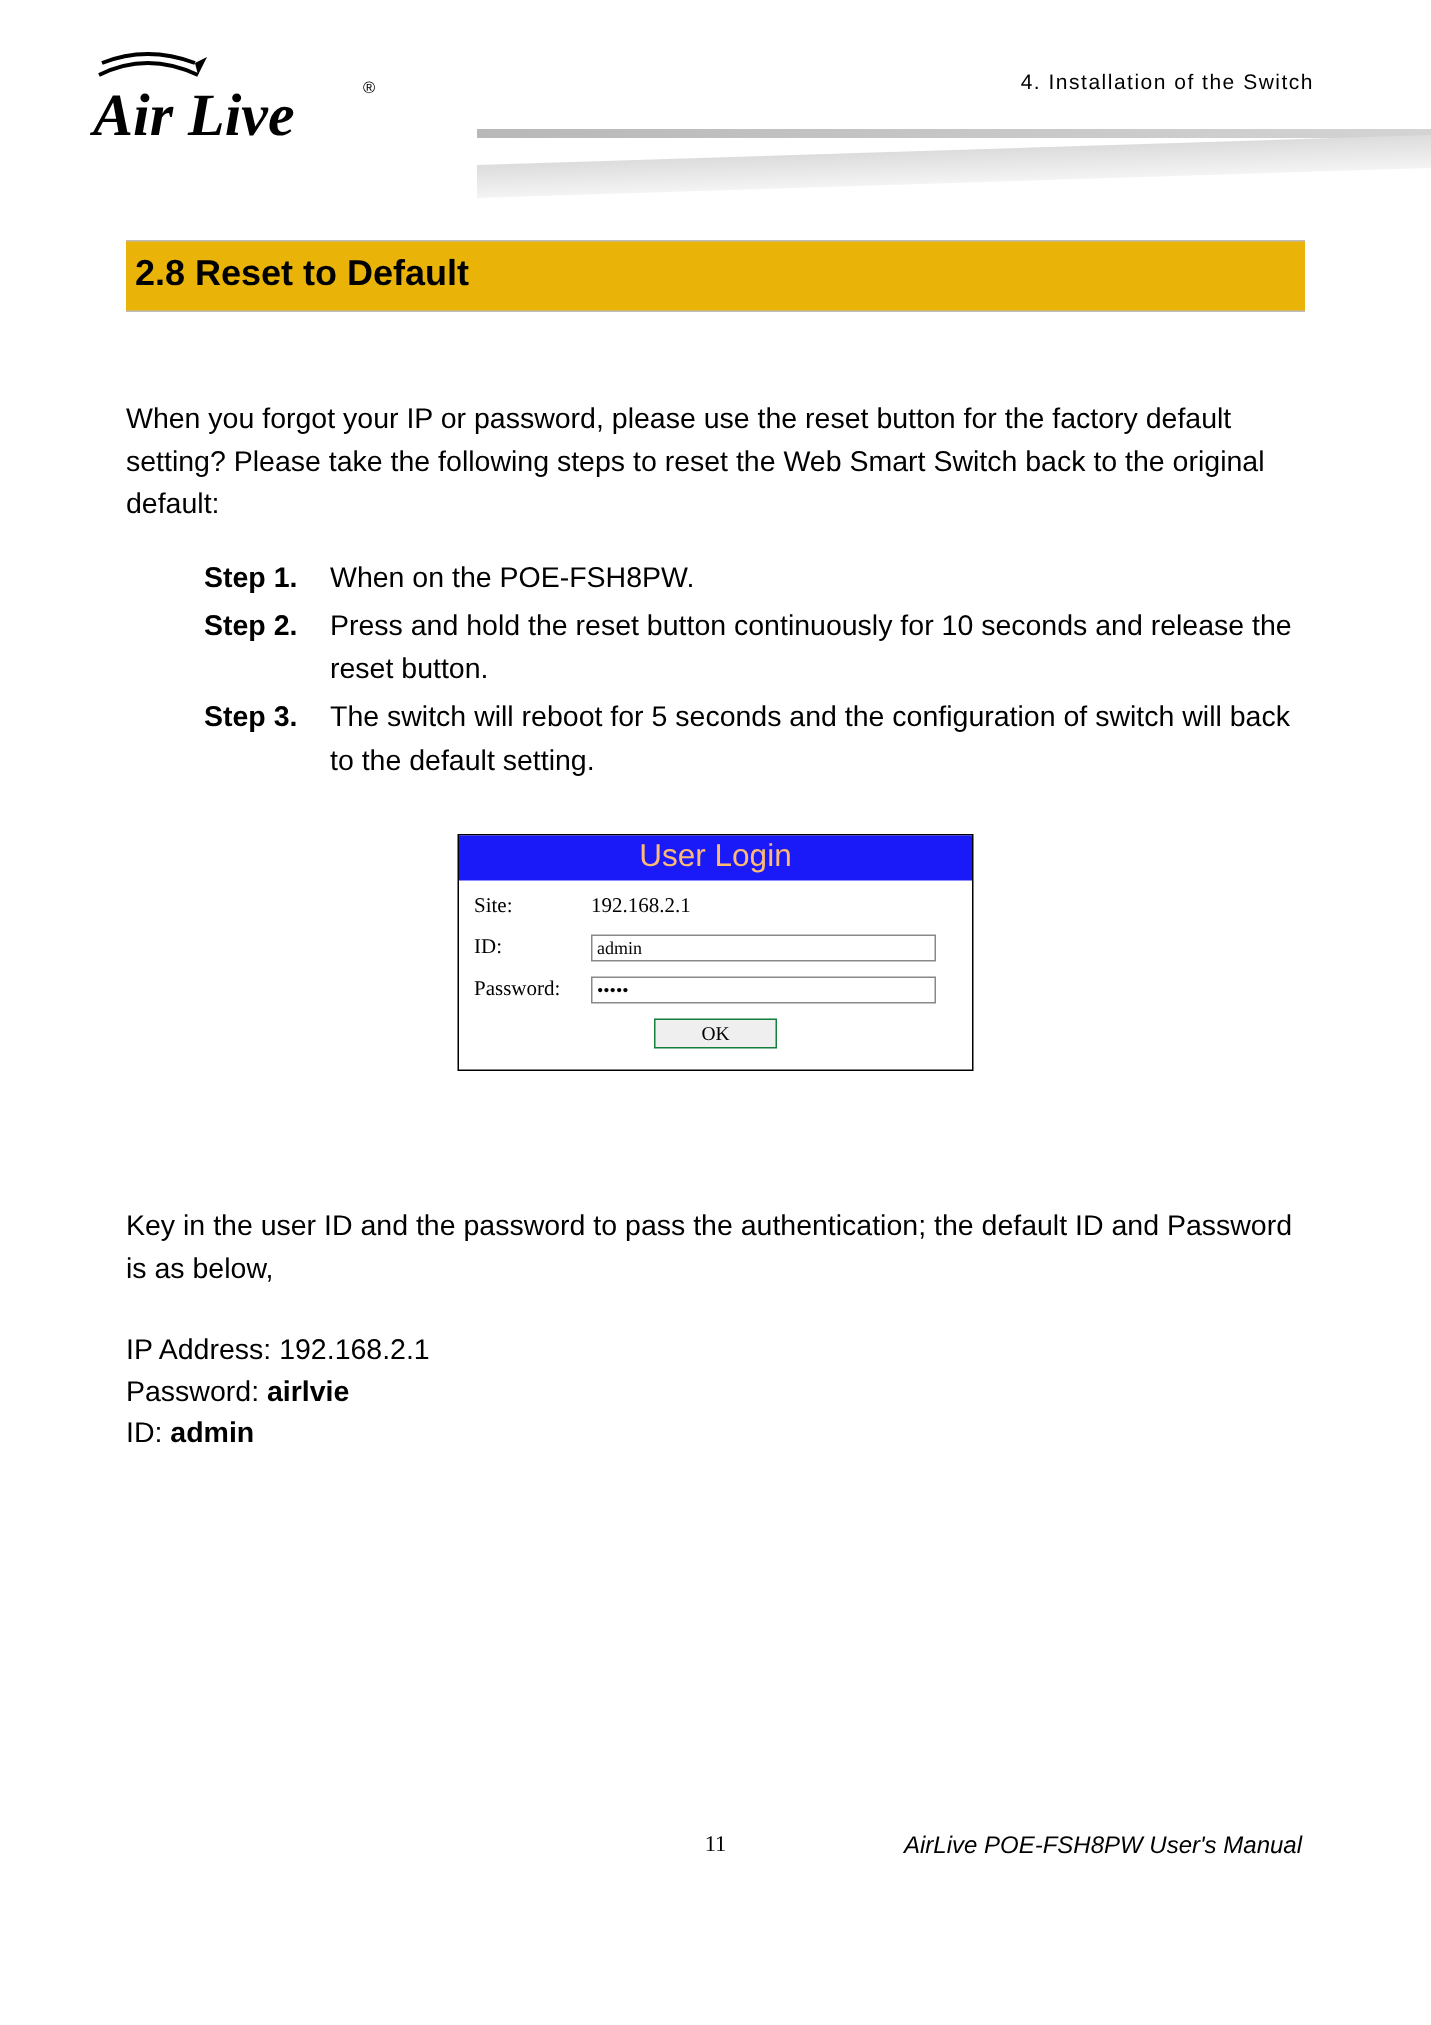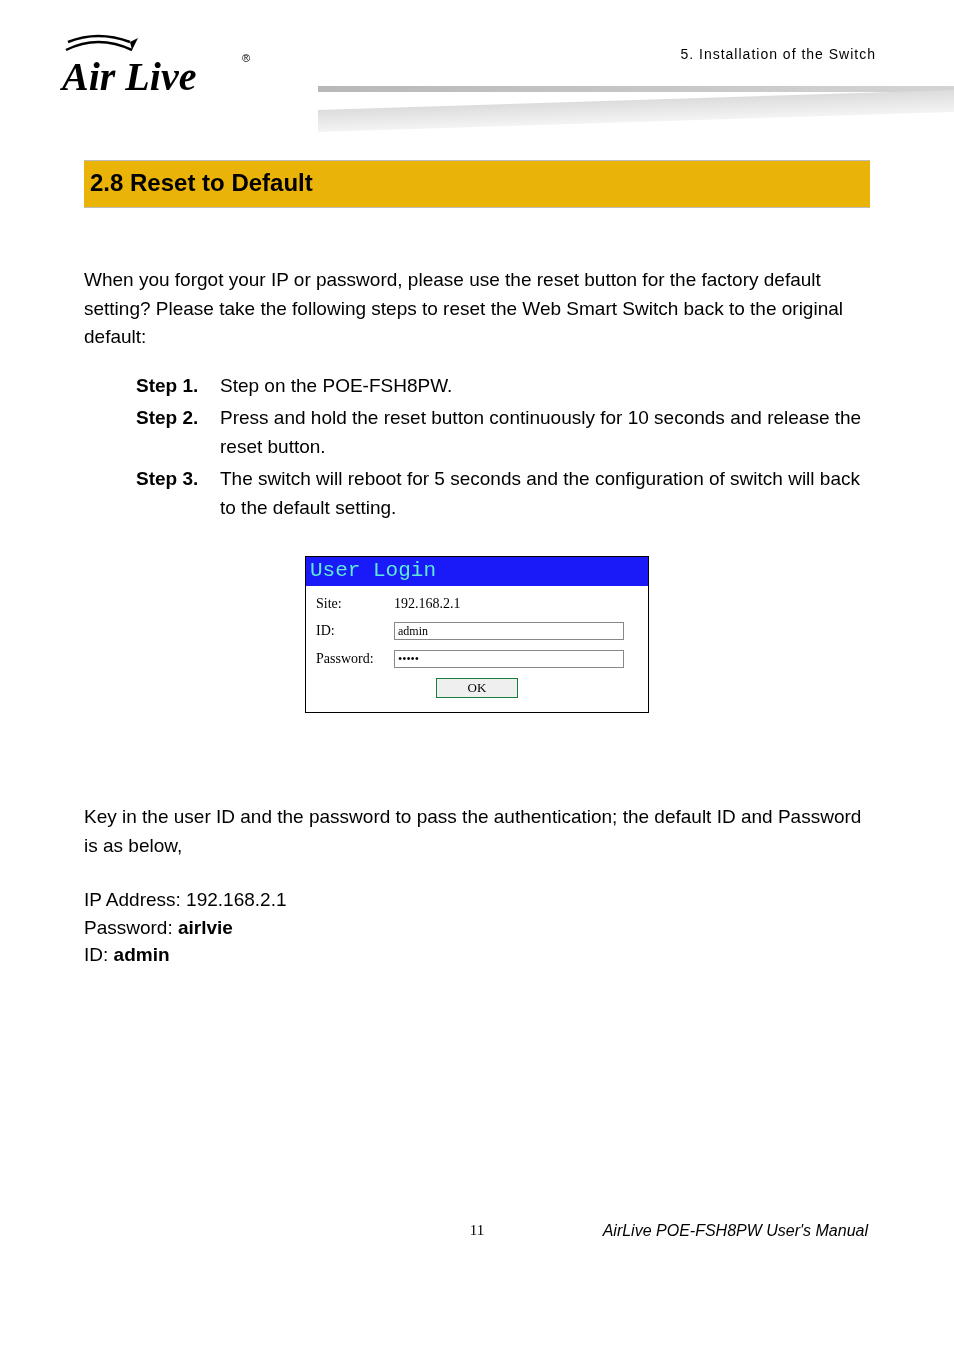--- a/index.html
+++ b/index.html
@@ -87,24 +87,25 @@
   .step-text { flex: 1; }
   .login-box {
     width: 344px;
     margin: 0 auto 90px auto;
     border: 1px solid #000;
     background: #fff;
     font-family: "Times New Roman", Times, serif;
   }
   .login-title {
     background: #1a1af8;
-    color: #5eead4;
+    color: #fdba74;
     font-size: 21px;
     padding: 2px 4px 4px 4px;
-    font-family: Liberation Mono, monospace;
+    font-family: Liberation Sans, sans-serif;
+    text-align: center;
   }
   .login-body { padding: 10px 10px 14px 10px; }
   .login-row {
     display: flex;
     align-items: center;
     font-size: 14px;
     margin-bottom: 10px;
   }
   .login-row .lbl { width: 78px; }
   .login-row .val { font-size: 14px; }
@@ -155,37 +156,37 @@
 <div class="header">
   <div class="logo">
     <svg viewBox="0 0 200 74" width="200" height="74">
       <path d="M10 14 Q 40 2 72 14" stroke="#000" stroke-width="2.5" fill="none"></path>
       <path d="M8 22 Q 40 6 74 22" stroke="#000" stroke-width="2.5" fill="none"></path>
       <path d="M72 14 L80 10 L74 22 Z" fill="#000"></path>
       <text x="4" y="62" font-family="Georgia, 'Times New Roman', serif" font-weight="bold" font-style="italic" font-size="40" fill="#000">Air Live</text>
       <text x="184" y="34" font-size="11" fill="#000">®</text>
     </svg>
   </div>
-  <div class="breadcrumb">5. Installation of the Switch</div>
+  <div class="breadcrumb">4. Installation of the Switch</div>
   <div class="hr-block">
     <div class="hr1"></div>
     <div class="hr2"></div>
   </div>
 </div>
 
 <div class="content">
 
   <div class="section-heading">2.8 Reset to Default</div>
 
   <p class="para">When you forgot your IP or password, please use the reset button for the factory default setting? Please take the following steps to reset the Web Smart Switch back to the original default:</p>
 
   <div class="steps">
     <div class="step-row">
       <div class="step-label">Step 1.</div>
-      <div class="step-text">Step on the POE-FSH8PW.</div>
+      <div class="step-text">When on the POE-FSH8PW.</div>
     </div>
     <div class="step-row">
       <div class="step-label">Step 2.</div>
       <div class="step-text">Press and hold the reset button continuously for 10 seconds and release the reset button.</div>
     </div>
     <div class="step-row">
       <div class="step-label">Step 3.</div>
       <div class="step-text">The switch will reboot for 5 seconds and the configuration of switch will back to the default setting.</div>
     </div>
   </div>

